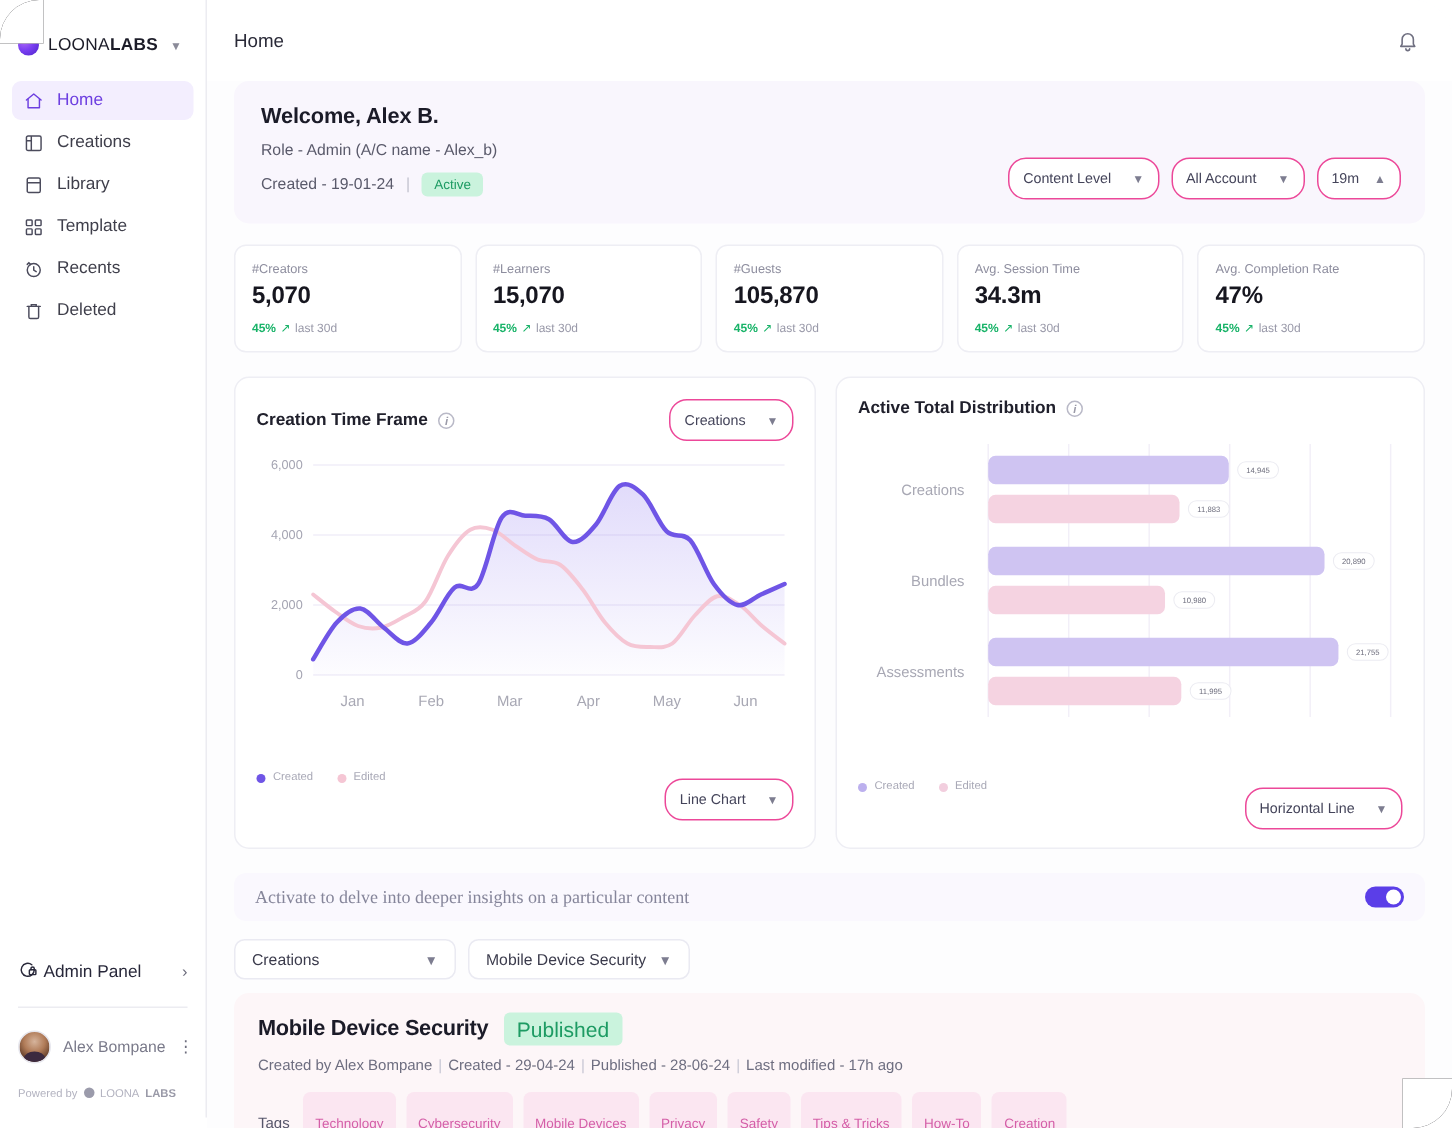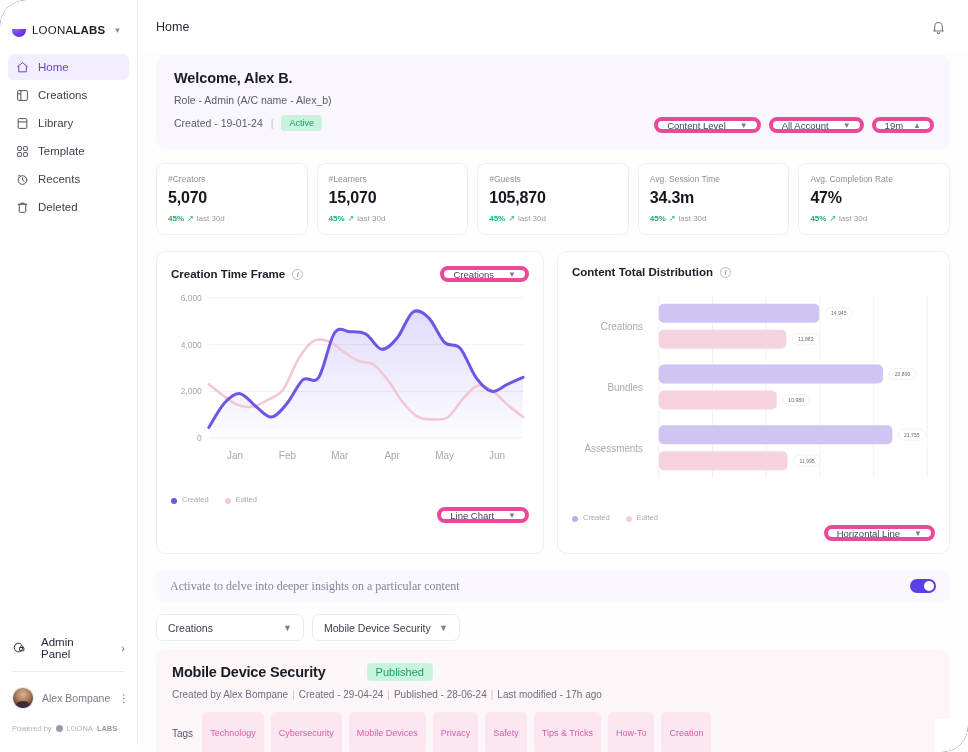--- a/index.html
+++ b/index.html
@@ -50,21 +50,21 @@
     font-size: 11.5px; color: #3f3f4b;
     cursor: pointer;
   }
   .nav-item.active { background: #f3eefe; color: #6d3fe0; font-weight: 500; }
   .nav-item .ico { width: 13px; height: 13px; display: flex; align-items: center; justify-content: center; }
   .nav-item .ico svg { width: 13px; height: 13px; display: block; }
 
   .sb-spacer { flex: 1 1 auto; }
 
   .admin-row {
-    display: flex; align-items: center; gap: 16px;
+    display: flex; align-items: center; gap: 4px;
     padding: 0 12px; height: 34px;
     font-size: 11.5px; color: #28283a;
     cursor: pointer;
   }
   .admin-row .chev { margin-left: auto; color: #6b6b7b; font-size: 11px; }
   .sb-div { height: 1px; background: #ececf1; margin: 6px 12px; }
   .user-row {
     display: flex; align-items: center; gap: 8px;
     padding: 4px 12px 0 12px; height: 36px;
     cursor: pointer;
@@ -116,22 +116,22 @@
   .sep { color: #c2c2cf; }
   .chip-active {
     background: #caf3dd; color: #1d9b63;
     font-size: 9px; padding: 3px 8px; border-radius: 4px;
   }
   .welcome-filters {
     position: absolute; right: 16px; bottom: 16px;
     display: flex; gap: 8px; align-items: center;
   }
   .sel {
-    background: #ffffff; border: 4px solid #ec4899; border-radius: 12px;
-    height: 16px; display: flex; align-items: center; gap: 14px;
+    background: #ffffff; border: 1px solid #ec4899; border-radius: 12px;
+    height: 28px; display: flex; align-items: center; gap: 14px;
     padding: 0 9px; font-size: 9.5px; color: #44445a;
     cursor: pointer; white-space: nowrap;
   }
   .sel .ca { font-size: 8px; color: #7d7d90; }
   .sel.sm { gap: 10px; }
 
   
   .stats { display: flex; gap: 9px; margin-top: 14px; }
   .stat {
     flex: 1 1 0; background: #ffffff; border: 1px solid #eeeef4;
@@ -197,21 +197,21 @@
     padding: 0 11px; font-size: 10.5px; color: #3b3b4c; cursor: pointer;
   }
   .dtab .ca { margin-left: auto; font-size: 9px; color: #7d7d90; }
 
   .detail {
     margin-top: 9px; background: #fdf6f8; border-radius: 10px;
     padding: 13px 16px 14px 16px;
   }
   .detail-title-row { display: flex; align-items: center; gap: 10px; }
   .detail-title { font-size: 14.5px; font-weight: 700; color: #1b1b28; letter-spacing: -.2px; }
-  .chip-pub { background: #caf3dd; color: #1d9b63; font-size: 11px; padding: 3px 9px; border-radius: 4px; margin-left: 31px; }
+  .chip-pub { background: #caf3dd; color: #1d9b63; font-size: 14px; padding: 3px 9px; border-radius: 4px; }
   .detail-meta { font-size: 10px; color: #6e6e80; margin-top: 8px; }
   .detail-meta .sep { margin: 0 4px; color: #c7c7d4; }
   .tags { display: flex; align-items: center; gap: 7px; margin-top: 12px; flex-wrap: wrap; }
   .tags .tlbl { font-size: 10px; color: #56566a; margin-right: 2px; }
   .tag {
     background: #fbe6f1; color: #d45fa8; font-size: 9px;
     padding: 16px 8px; border-radius: 5px; white-space: nowrap;
   }
 
   
@@ -475,21 +475,21 @@
             </div>
             <div class="sel">
               <span>Line Chart</span>
               <span class="ca">▼</span>
             </div>
           </div>
         </div>
 
         <div class="card" style="flex:1 1 0;">
           <div class="card-head">
-            <span class="card-title">Content Total Distribution</span>
+            <span class="card-title">Active Total Distribution</span>
             <span class="info-i">i</span>
           </div>
           <svg class="barChart" viewBox="0 0 368 196" preserveAspectRatio="none" id="bar-svg">
               <line x1="88" y1="6" x2="88" y2="188" stroke="#f2eff8" stroke-width="1"></line>
               <line x1="142.4" y1="6" x2="142.4" y2="188" stroke="#f2eff8" stroke-width="1"></line>
               <line x1="196.8" y1="6" x2="196.8" y2="188" stroke="#f2eff8" stroke-width="1"></line>
               <line x1="251.2" y1="6" x2="251.2" y2="188" stroke="#f2eff8" stroke-width="1"></line>
               <line x1="305.6" y1="6" x2="305.6" y2="188" stroke="#f2eff8" stroke-width="1"></line>
               <line x1="360" y1="6" x2="360" y2="188" stroke="#f2eff8" stroke-width="1"></line>
               <text class="axb" x="72" y="40.33333333333333" text-anchor="end" fill="#9c9cab">Creations</text>

